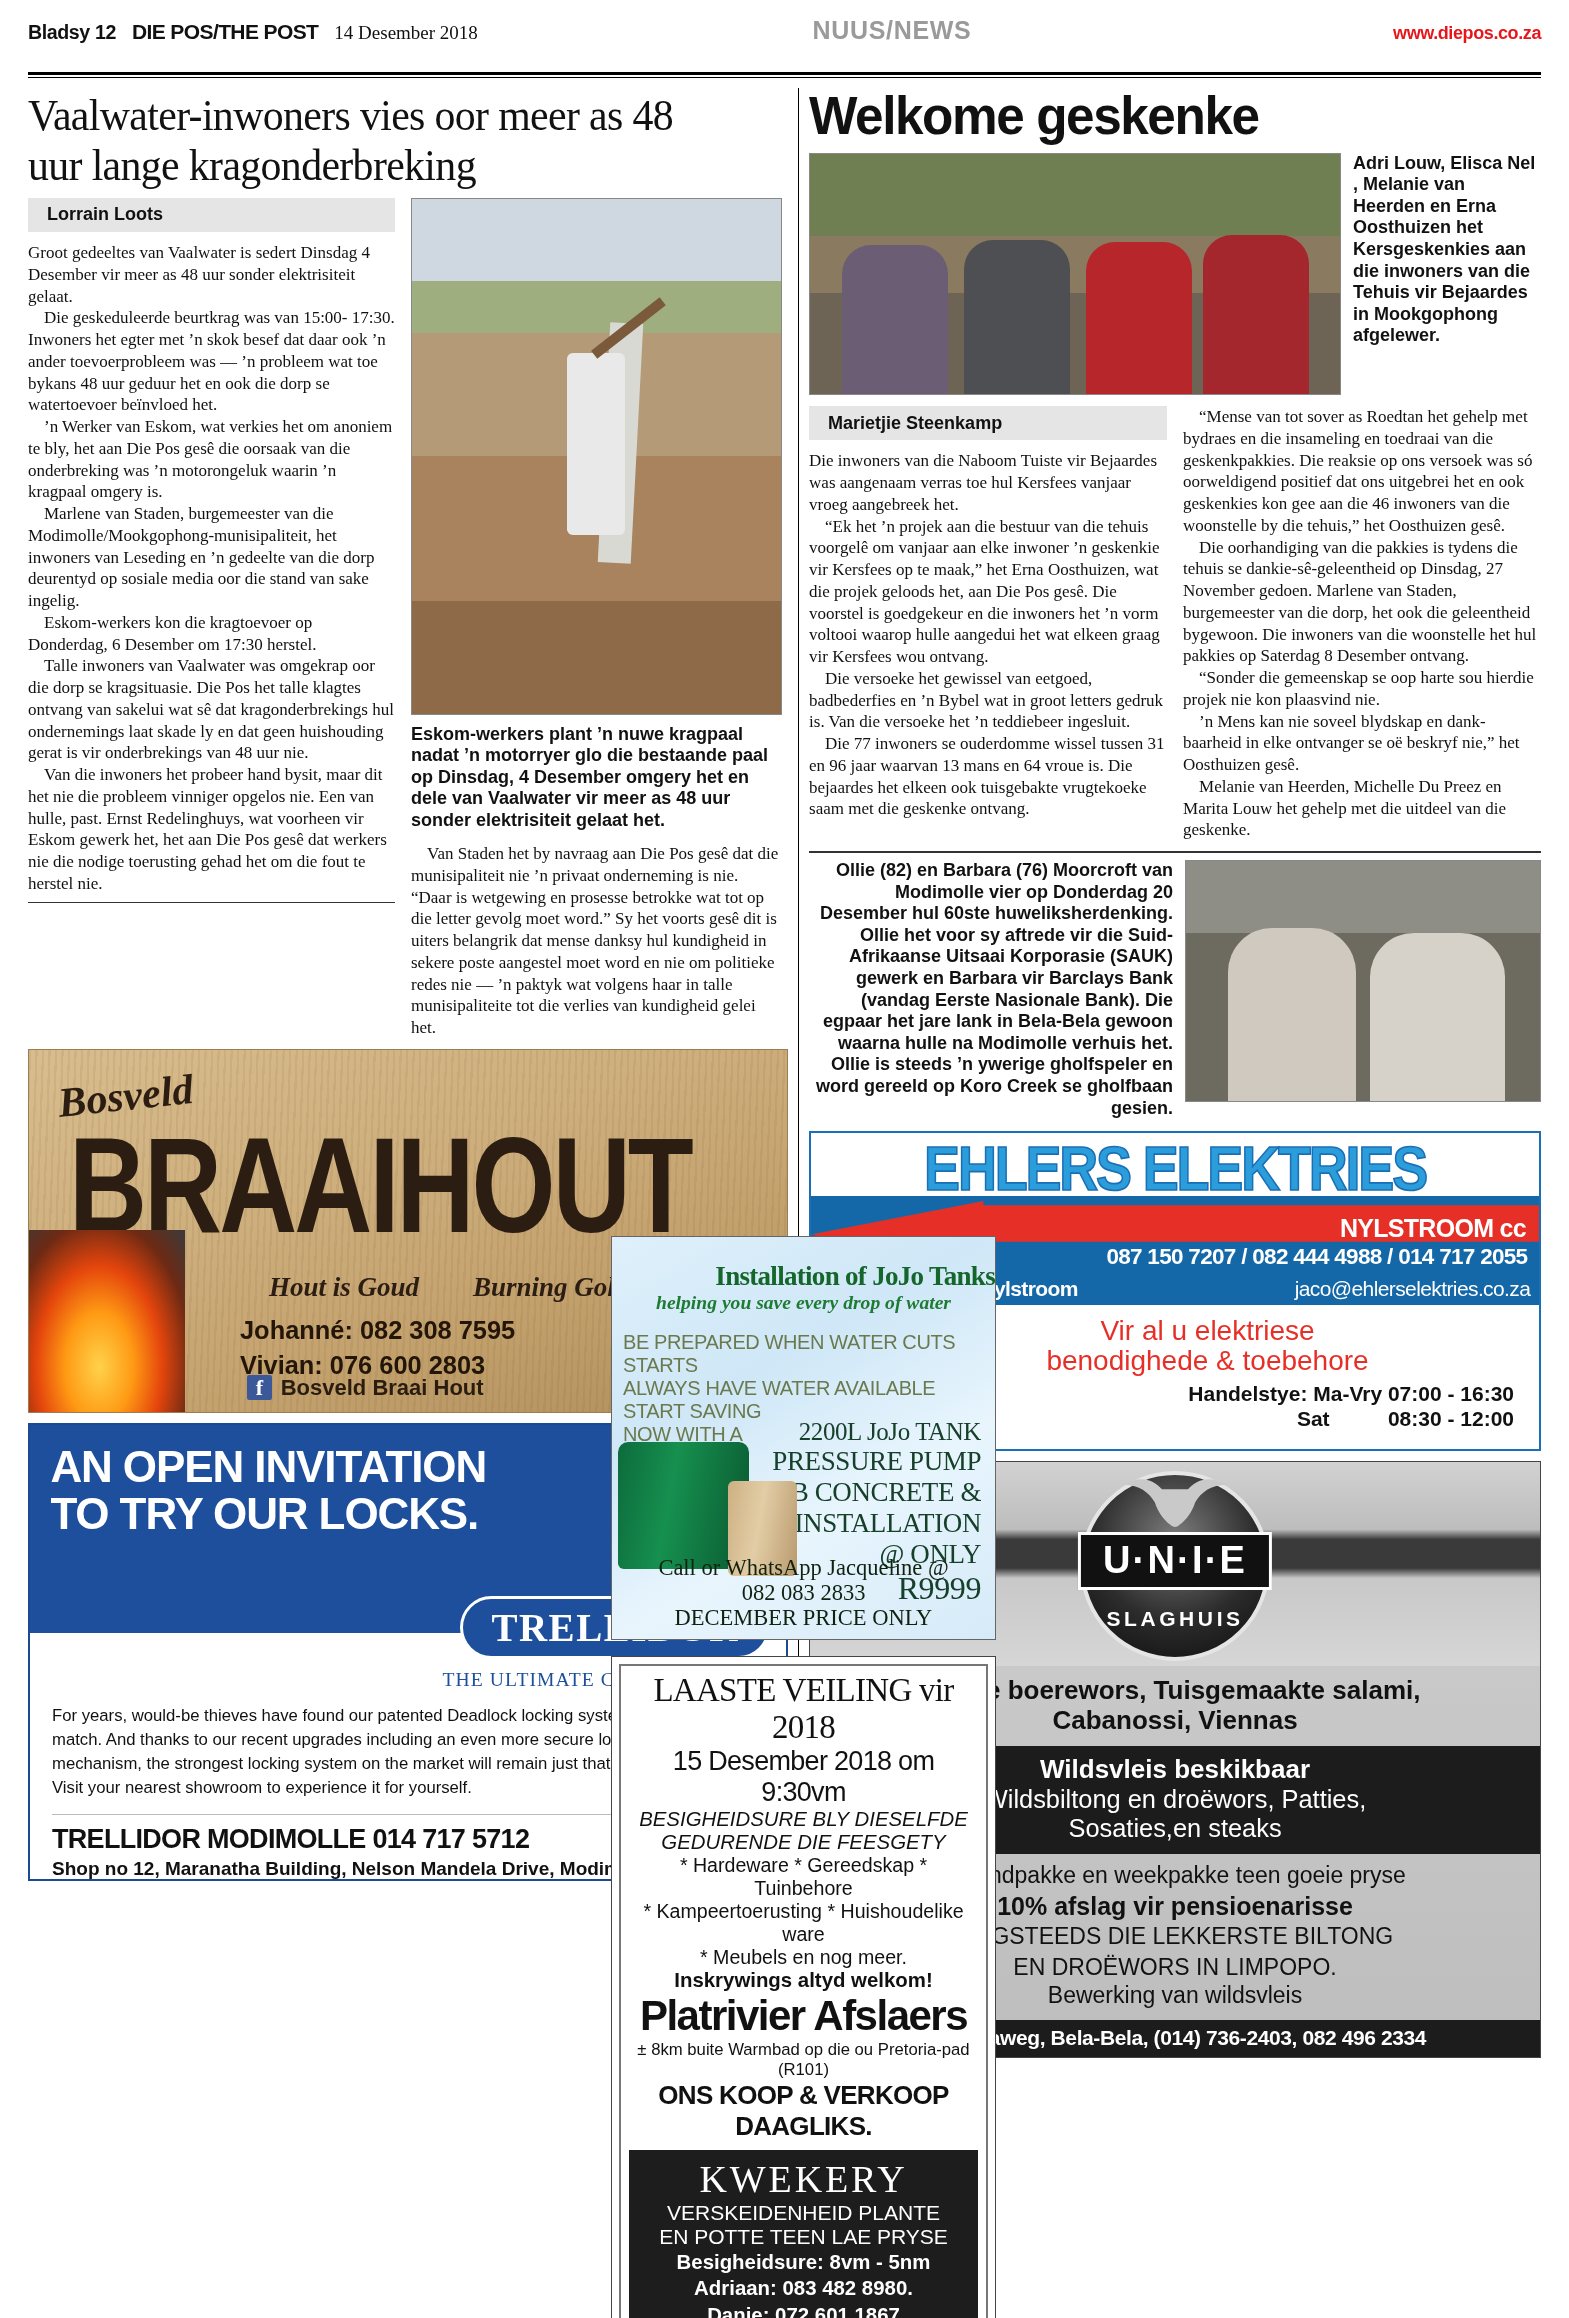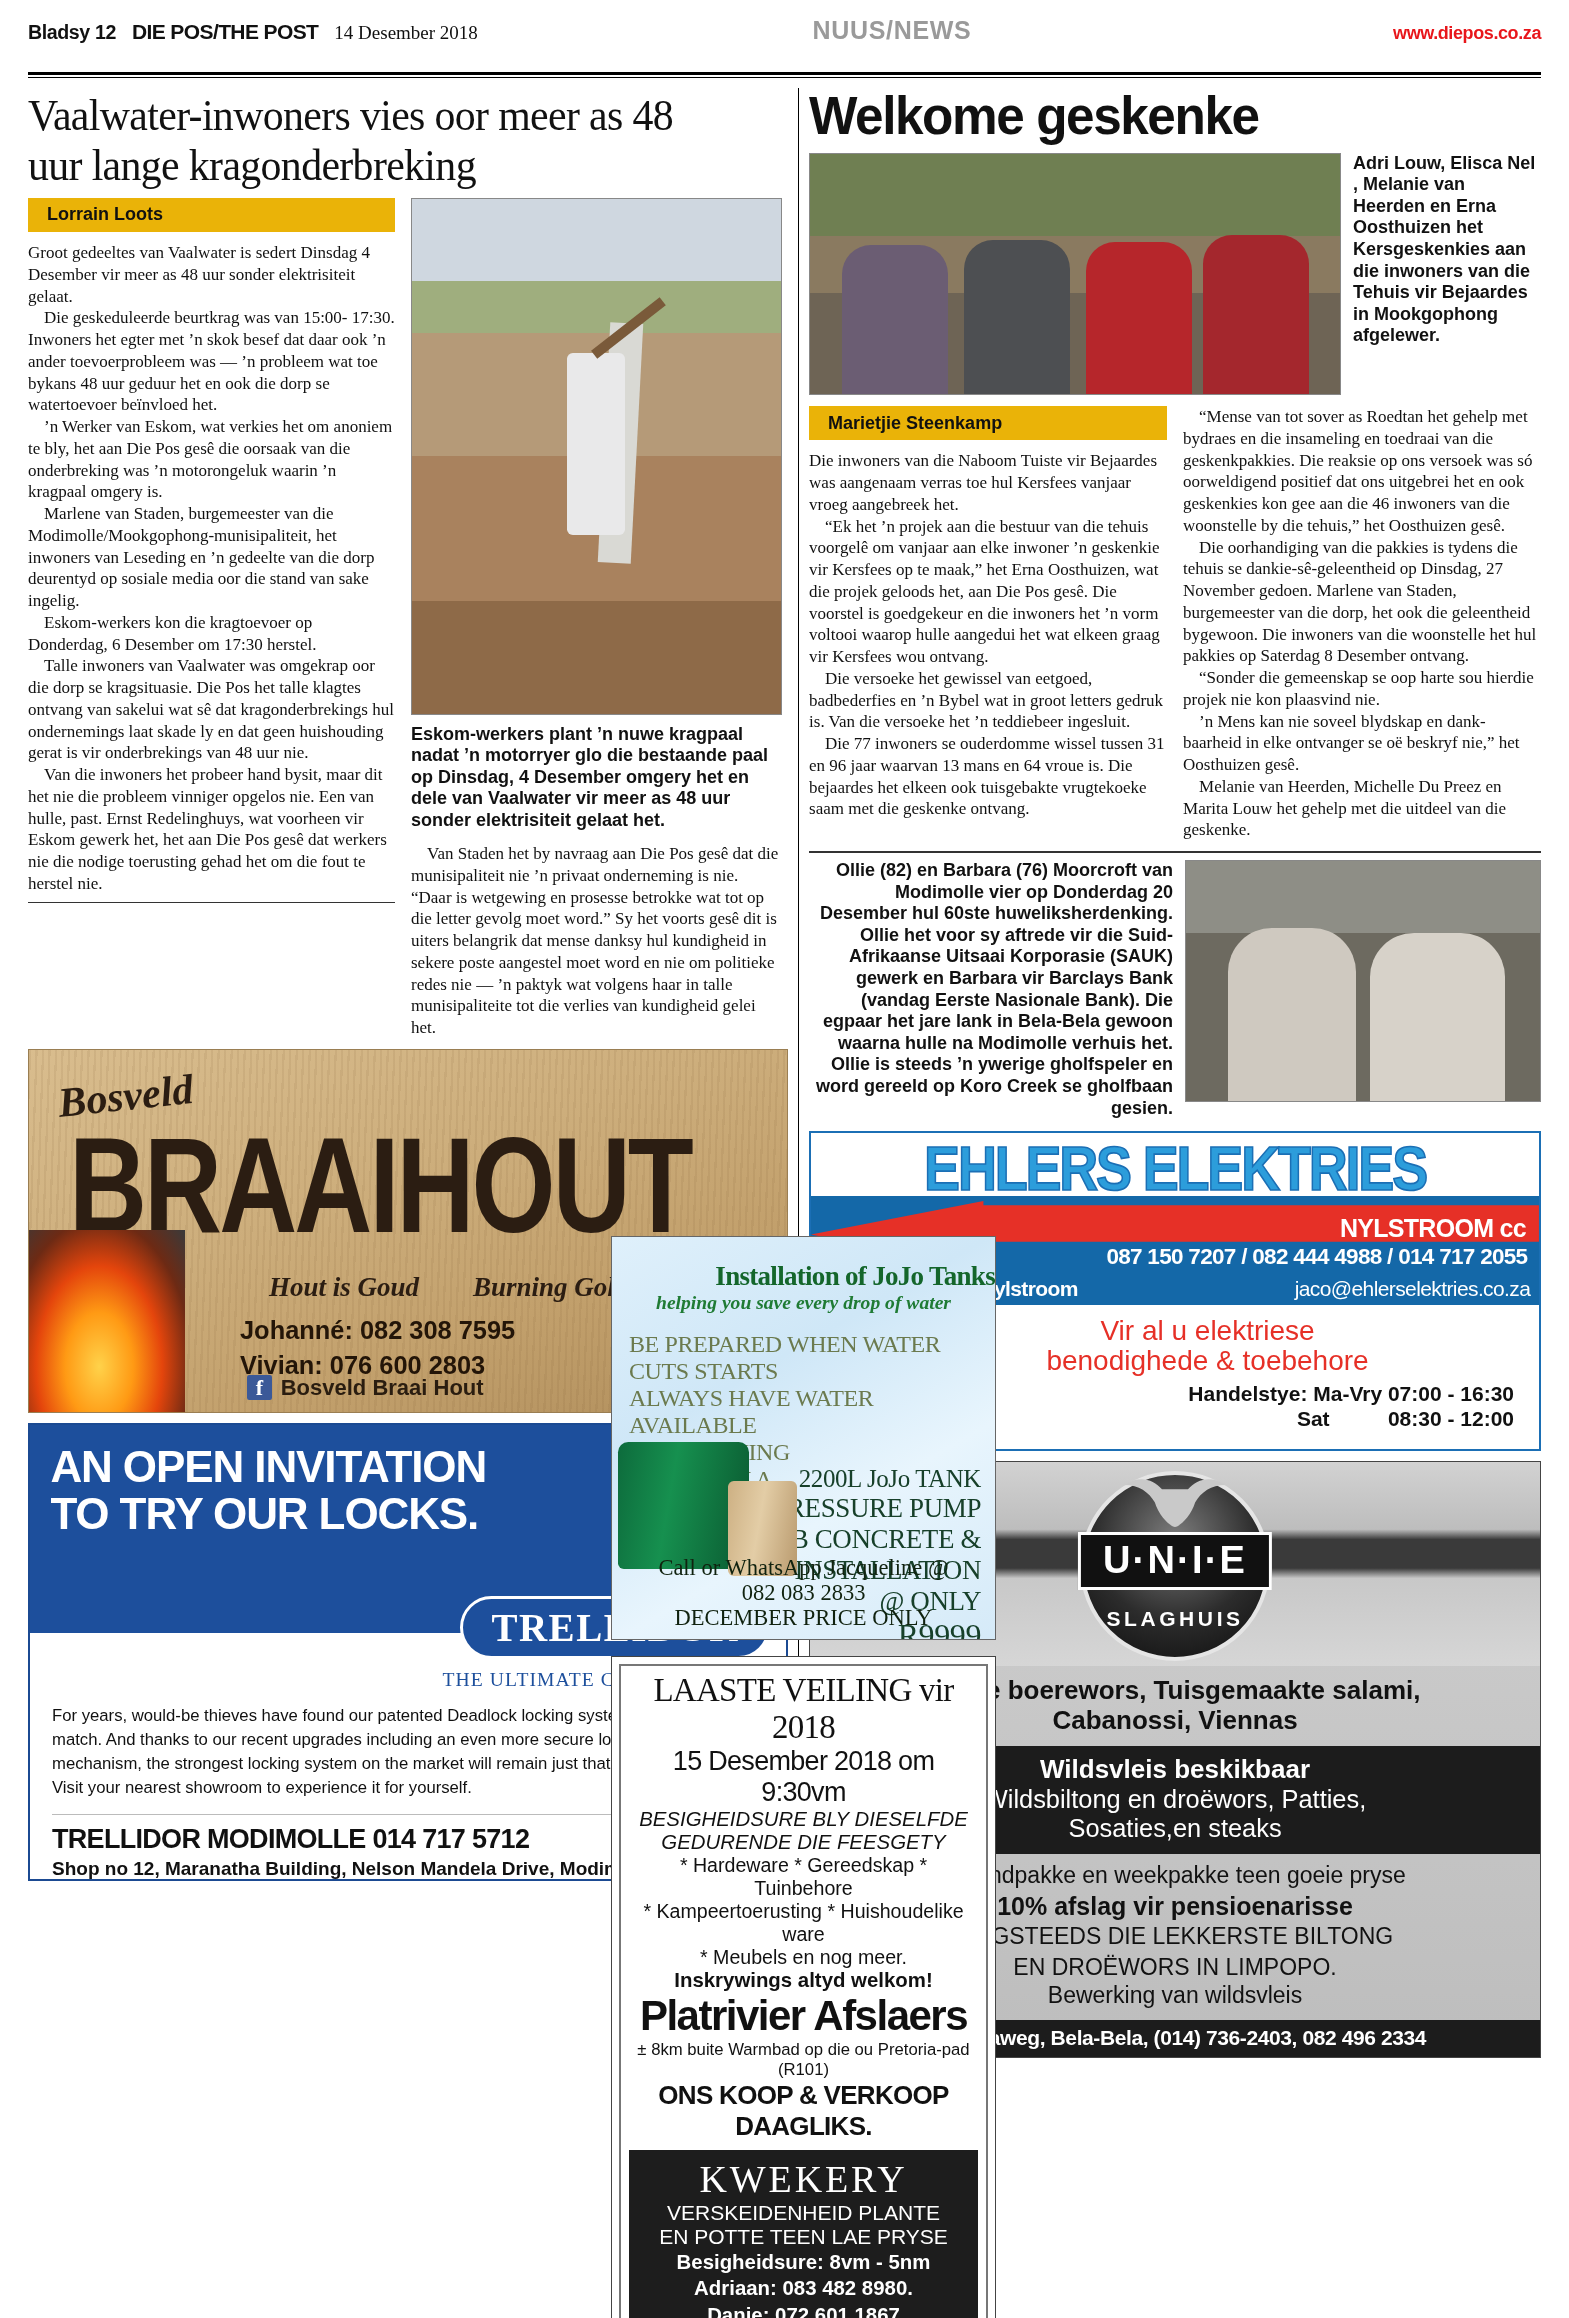--- a/index.html
+++ b/index.html
@@ -22,21 +22,21 @@
   .body-grid{display:flex;margin-top:10.2px;}
   .left-half{width:760px;}
   .vdiv{width:0.7px;background:#000;margin:0 10.2px;align-self:stretch;}
   .right-half{flex:1;}
 
   h1.hd-serif{font-family:"Liberation Serif",serif;font-weight:normal;font-size:45px;line-height:1.12;
       margin:1.5px 0 7.3px 0;letter-spacing:-0.7px;transform:scaleX(.93);transform-origin:left;}
   h1.hd-sans{font-family:"Liberation Sans",sans-serif;font-weight:bold;font-size:54px;line-height:1.0;
       margin:0 0 10.2px 0;letter-spacing:-1.5px;transform:scaleX(.95);transform-origin:left;}
 
-  .byline{background:#eab308;padding:6.5px 0 6.5px 19px;font-family:"Liberation Sans",sans-serif;
+  .byline{background:#e5e5e5;padding:6.5px 0 6.5px 19px;font-family:"Liberation Sans",sans-serif;
           font-weight:bold;font-size:18px;margin-bottom:10.2px;}
 
   .cols2{display:flex;gap:16px;}
   .col{flex:1;}
   p.body{font-family:"Liberation Serif",serif;font-size:17px;line-height:1.28;margin:0;text-align:left;}
   p.body + p.body{text-indent:16px;}
 
   .photo{background:#b9b2a6;border:0.7px solid #888;}
   .cap-bold{font-family:"Liberation Sans",sans-serif;font-weight:bold;font-size:18px;line-height:1.2;}
   .cap-right{text-align:right;}
@@ -67,21 +67,21 @@
   .braai-stamp{position:absolute;right:13px;bottom:7.3px;width:129px;height:129px;border-radius:50%;
       border:6.5px solid #7d2b22;color:#5e2018;display:flex;flex-direction:column;align-items:center;
       justify-content:center;font-family:"Liberation Sans",sans-serif;font-weight:bold;font-size:15.3px;
       text-align:center;line-height:1.15;background:rgba(210,180,135,.35);}
 
   
   .ad-jojo{height:404px;border:0.7px solid #666;color:#0c3b16;
       background:linear-gradient(150deg,#dff0fb 0%,#cfe7f7 35%,#e8f5fd 65%,#d5eaf8 100%);}
   .jojo-t1{font-family:"Liberation Serif",serif;font-weight:bold;font-size:27px;text-align:right;color:#14662b;padding-top:24px;letter-spacing:-0.7px;}
   .jojo-t2{font-family:"Liberation Serif",serif;font-style:italic;font-weight:bold;font-size:19.6px;text-align:center;color:#1f7b34;}
-  .jojo-l{font-family:Liberation Serif, serif;font-size:24px;color:#6b7a4e;letter-spacing:-0.4px;padding-left:17px;}
+  .jojo-l{font-family:Liberation Sans, sans-serif;font-size:20px;color:#6b7a4e;letter-spacing:-0.4px;padding-left:11px;}
   .jojo-r{font-family:"Liberation Serif",serif;font-size:27px;color:#17402a;text-align:right;padding-right:14px;letter-spacing:-0.4px;}
   .jojo-tank{position:absolute;left:5.8px;bottom:70px;width:131px;height:127px;border-radius:10.2px 10.2px 5.8px 5.8px;
       background:linear-gradient(100deg,#0d6b3c 0%,#16904f 40%,#0a5830 100%);}
   .jojo-tank2{position:absolute;left:116px;bottom:63px;width:69px;height:95px;border-radius:5.8px;
       background:linear-gradient(100deg,#cdb083 0%,#e3cda6 45%,#b99a6e 100%);}
   .jojo-call{position:absolute;bottom:8.7px;left:0;right:0;text-align:center;font-family:"Liberation Serif",serif;font-size:22.5px;color:#10220f;line-height:1.12;}
 
   
   .ad-ehlers{height:320px;border:2.9px solid #1b6fb5;background:#fff;}
   .ehl-title{font-family:"Liberation Sans",sans-serif;font-weight:bold;font-size:54px;color:#2c9ddb;

